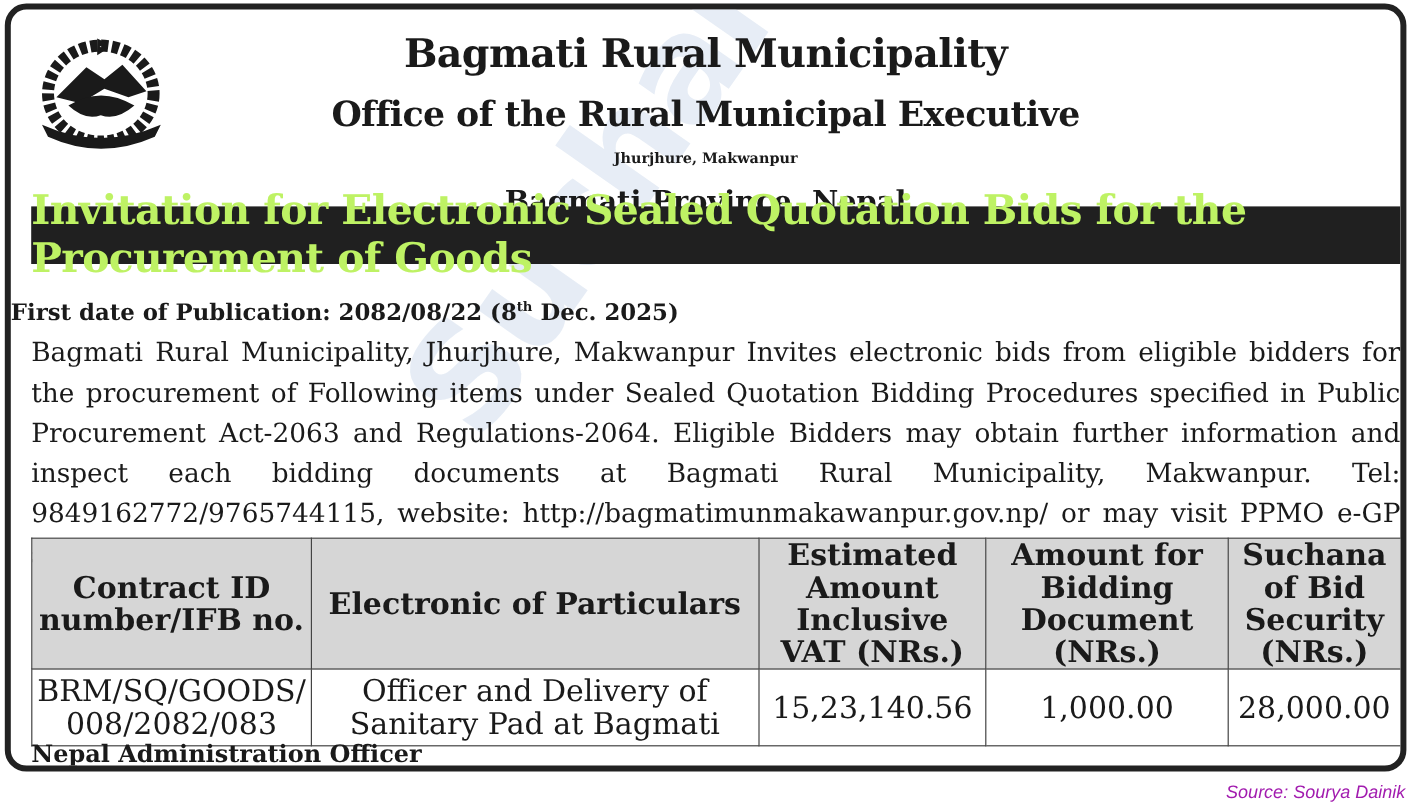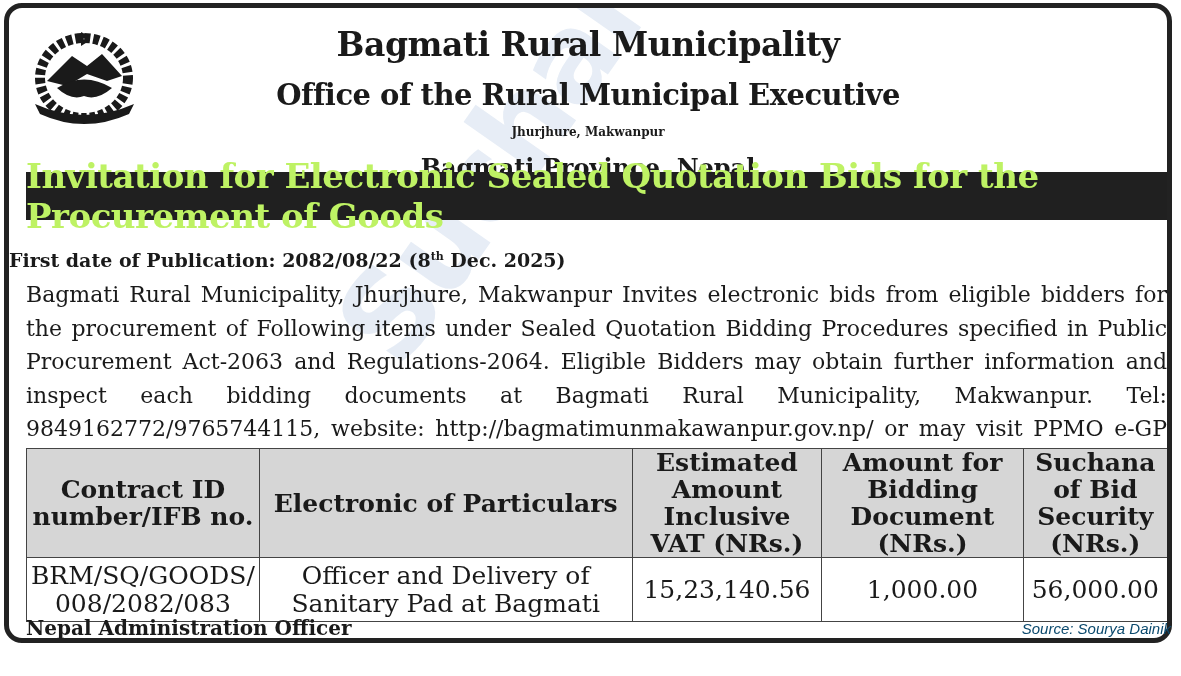--- a/index.html
+++ b/index.html
@@ -38,22 +38,22 @@
   }
   table.bids {
     position: absolute; left: 17px; top: 440px; width: 1142px; border-collapse: collapse;
     font-size: 25px;
   }
   table.bids th, table.bids td { border: 1.5px solid #444; text-align: center; padding: 0 4px; }
   table.bids th { background: #d6d6d6; font-weight: bold; height: 90px; line-height: 27px; }
   table.bids td { height: 63px; line-height: 28px; background: rgba(255,255,255,0.6); }
   .signoff { position: absolute; left: 17px; top: 608px; font-weight: bold; font-size: 20px; }
   .source {
-    position: absolute; right: 10px; top: 620px; font-family: "Liberation Sans", sans-serif;
-    font-style: italic; font-size: 15px; color: #0c4a6e;
+    position: absolute; right: 10px; top: 652px; font-family: "Liberation Sans", sans-serif;
+    font-style: italic; font-size: 15px; color: #a21caf;
   }
 </style>
 </head>
 <body>
 
 <div class="frame">
   <div class="watermark">Suchana</div>
 
   <svg class="logo" viewBox="0 0 115 104">
     <g fill="#1a1a1a">
@@ -87,21 +87,21 @@
         <th style="width:196px">Amount for Bidding Document (NRs.)</th>
         <th style="width:136px">Suchana of Bid Security (NRs.)</th>
       </tr>
     </thead>
     <tbody>
       <tr>
         <td>BRM/SQ/GOODS/ 008/2082/083</td>
         <td>Officer and Delivery of Sanitary Pad at Bagmati</td>
         <td>15,23,140.56</td>
         <td>1,000.00</td>
-        <td>56,000.00</td>
+        <td>28,000.00</td>
       </tr>
     </tbody>
   </table>
 
   <div class="signoff">Nepal Administration Officer</div>
 </div>
 
 <div class="source">Source: Sourya Dainik</div>
 
 </body></html>

